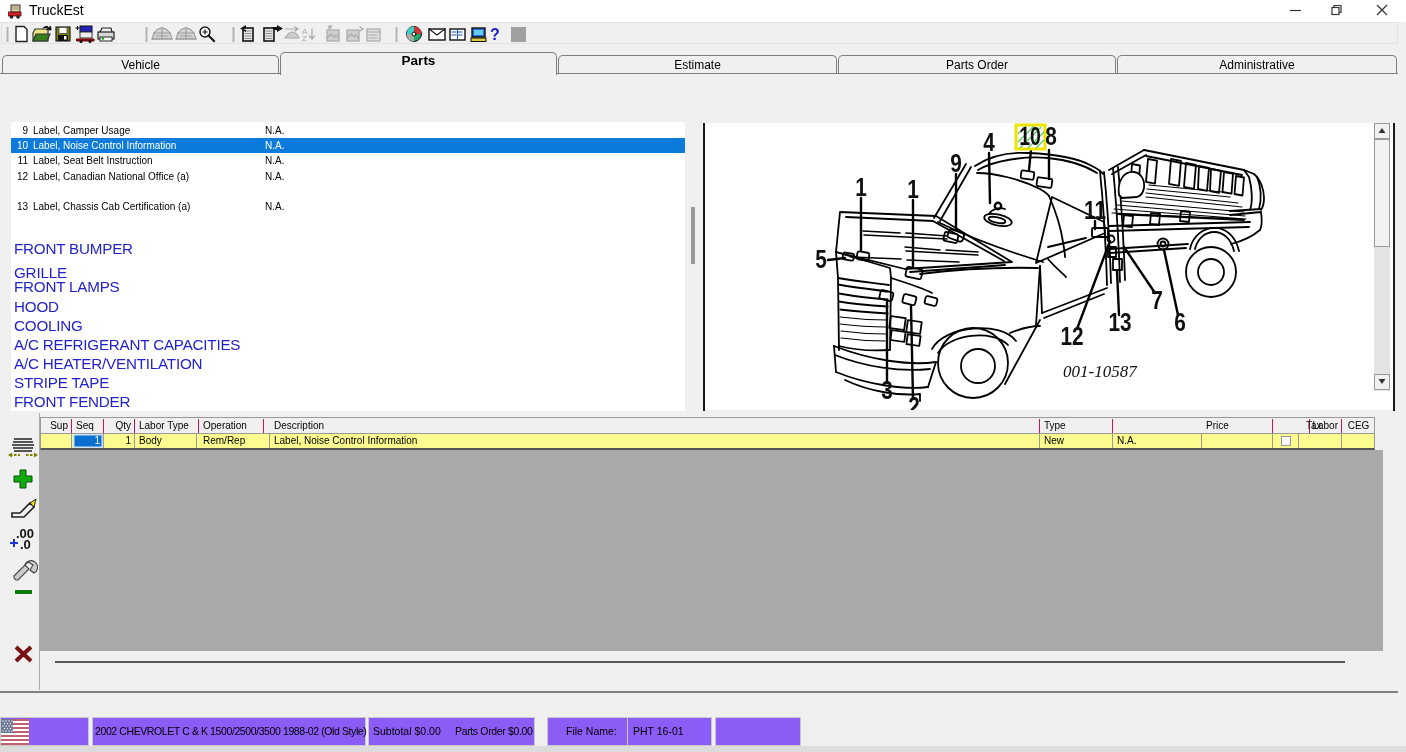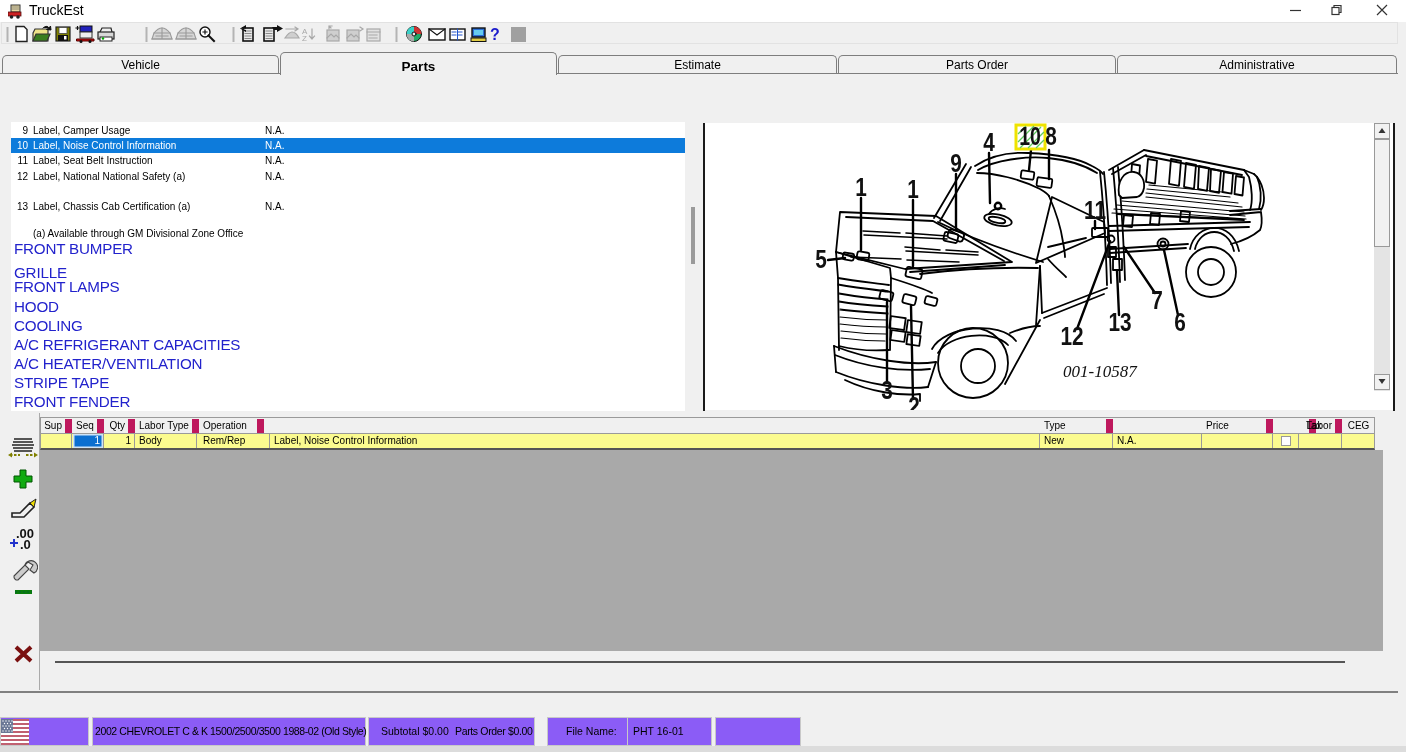--- a/index.html
+++ b/index.html
@@ -9,21 +9,21 @@
 
 
 #titlebar { left:0; top:0; width:1406px; height:22px; background:#ffffff; }
 #apptitle { left:29px; top:2px; font-size:14px; color:#000; }
 
 
 #toolbar { left:1px; top:22px; width:1397px; height:22px; background:#f0f0f0; border:1px solid #e2e2e2; }
 
 
 .tab { top:55px; height:18px; background:#f0f0f0; border:1px solid #7e7e7e; border-bottom:none; border-radius:5px 5px 0 0; text-align:center; font-size:12px; color:#000; padding-top:2px; z-index:2; }
-.tab.active { top:52px; height:23px; font-weight:bold; font-size:13.5px; padding-top:6px; z-index:5; }
+.tab.active { top:52px; height:23px; font-weight:bold; font-size:13.5px; padding-top:0; z-index:5; }
 
 
 #mainframe { left:0; top:73px; width:1398px; height:620px; background:#f0f0f0; border-top:1px solid #7e7e7e; border-bottom:2px solid #808080; }
 
 
 #leftpane { left:11px; top:122px; width:674px; height:289px; background:#fff; font-size:10px; }
 .lrow { position:absolute; left:0; width:674px; height:15px; line-height:15px; color:#000; }
 .lrow .num { position:absolute; left:0; top:0; width:17px; text-align:right; }
 .lrow .lbl { position:absolute; left:22px; top:0; }
 .lrow .na { position:absolute; left:254px; top:0; }
@@ -37,21 +37,21 @@
 
 #rightpane { left:705px; top:123px; width:688px; height:287px; background:#fff; overflow:hidden; }
 
 
 #rsb { left:1374px; top:123px; width:16px; height:268px; background:#e4e4e4; }
 .sbbtn { position:absolute; left:0; width:16px; height:16px; background:#f1f1f1; border:1px solid #999; }
 #rsbthumb { position:absolute; left:0px; top:16px; width:16px; height:108px; background:#f1f1f1; border:1px solid #999; }
 
 
 #gridhdr { left:40px; top:417px; width:1335px; height:17px; background:#f0f0f0; border:1px solid #9a9a9a; font-size:10px; }
-.gh { position:absolute; top:1px; height:14px; line-height:14px; border-right:7px solid #be185d; padding:0 3px; }
+.gh { position:absolute; top:1px; height:14px; line-height:14px; border-right:1px solid #be185d; padding:0 3px; }
 #gridrow { left:40px; top:434px; width:1335px; height:16px; background:#fbfb8f; border-left:1px solid #9a9a9a; border-right:1px solid #9a9a9a; border-bottom:2px solid #555; font-size:10px; }
 .gc { position:absolute; top:0; height:14px; line-height:14px; border-right:1px solid #9a9a9a; padding:0 3px; }
 
 
 #grayarea { left:40px; top:450px; width:1343px; height:201px; background:#a9a9a9; }
 #hscroll { left:55px; top:661px; width:1290px; height:2px; background:#555; }
 #lstrip-sep { left:39px; top:413px; width:1px; height:277px; background:#aaa; }
 
 
 .sbpanel { top:717px; height:29px; background:#8b5cf6; border:1px solid #c8c8c8; font-size:10.5px; line-height:27px; color:#000; white-space:nowrap; }
@@ -183,30 +183,27 @@
       <span class="lbl">Label, Noise Control Information</span>
       <span class="na">N.A.</span>
     </div>
   <div class="lrow" style="top:31px;">
       <span class="num">11</span>
       <span class="lbl">Label, Seat Belt Instruction</span>
       <span class="na">N.A.</span>
     </div>
   <div class="lrow" style="top:47px;">
       <span class="num">12</span>
-      <span class="lbl">Label, National National Safety (a)</span>
+      <span class="lbl">Label, Canadian National Office (a)</span>
       <span class="na">N.A.</span>
     </div>
   <div class="lrow" style="top:77px;">
       <span class="num">13</span>
       <span class="lbl">Label, Chassis Cab Certification (a)</span>
       <span class="na">N.A.</span>
-    </div>
-  <div class="lrow" style="top:104px;">
-      <span class="lbl">(a) Available through GM Divisional Zone Office</span>
     </div>
   <div class="link" style="top:119px;">FRONT BUMPER</div>
   <div class="link" style="top:143px;">GRILLE</div>
   <div class="link" style="top:157px;">FRONT LAMPS</div>
   <div class="link" style="top:177px;">HOOD</div>
   <div class="link" style="top:196px;">COOLING</div>
   <div class="link" style="top:215px;">A/C REFRIGERANT CAPACITIES</div>
   <div class="link" style="top:234px;">A/C HEATER/VENTILATION</div>
   <div class="link" style="top:253px;">STRIPE TAPE</div>
   <div class="link" style="top:272px;">FRONT FENDER</div>
@@ -387,20 +384,21 @@
       </svg>
     </div>
 </div>
 
 <div class="abs" id="gridhdr">
   <div class="gh" style="left:0; width:31px; text-align:right;">Sup</div>
   <div class="gh" style="left:32px; width:31px; ">Seq</div>
   <div class="gh" style="left:64px; width:30px; text-align:right;">Qty</div>
   <div class="gh" style="left:95px; width:63px;">Labor Type</div>
   <div class="gh" style="left:159px; width:64px;">Operation</div>
+  <div class="gh" style="left:230px; width:769px;">Description</div>
   <div class="gh" style="left:1000px; width:72px;">Type</div>
   <div class="gh" style="left:1073px; width:88px;margin-top:28px;">Part Number</div>
   <div class="gh" style="left:1162px; width:70px; ">Price</div>
   <div class="gh" style="left:1233px; width:25px; text-align:center;padding-left:32px;">Tax</div>
   <div class="gh" style="left:1259px; width:42px; text-align:right;">Labor</div>
   <div class="gh" style="left:1302px; width:31px; text-align:center; border-right:none;">CEG</div>
 </div>
 <div class="abs" id="gridrow">
   <div class="gc" style="left:0; width:31px;"></div>
   <div class="gc" style="left:32px; width:31px; background:#0b6fd0; color:#fff; text-align:right; border-right:1px solid #9a9a9a; box-shadow: inset 0 0 0 1.5px #cfe3f5;">1</div>
@@ -480,17 +478,17 @@
     <circle cx="3.5" cy="9.5" r="0.7"></circle>
       <circle cx="6.5" cy="9.5" r="0.7"></circle>
       <circle cx="9.5" cy="9.5" r="0.7"></circle>
     <circle cx="2" cy="12" r="0.7"></circle>
       <circle cx="5" cy="12" r="0.7"></circle>
       <circle cx="8" cy="12" r="0.7"></circle>
       <circle cx="11" cy="12" r="0.7"></circle>
   </g>
 </svg>
 <div class="abs sbpanel" style="left:92px; width:274px; padding-left:2px; font-size:10.5px; letter-spacing:-0.4px;">2002 CHEVROLET C &amp; K 1500/2500/3500 1988-02 (Old Style)</div>
-<div class="abs sbpanel" style="left:368px; width:167px; padding-left:12px; z-index:3;">Subtotal $0.00<span style="position:absolute;left:86px;letter-spacing:-0.35px;">Parts Order $0.00</span></div>
+<div class="abs sbpanel" style="left:368px; width:167px; padding-left:4px; z-index:3;">Subtotal $0.00<span style="position:absolute;left:86px;letter-spacing:-0.35px;">Parts Order $0.00</span></div>
 <div class="abs sbpanel" style="left:547px; width:96px; padding-left:18px;">File Name:</div>
 <div class="abs sbpanel" style="left:627px; width:85px; padding-left:5px;">PHT 16-01</div>
 <div class="abs sbpanel" style="left:715px; width:86px;"></div>
 <div class="abs" id="bottomstrip"></div>
 
 </body></html>

